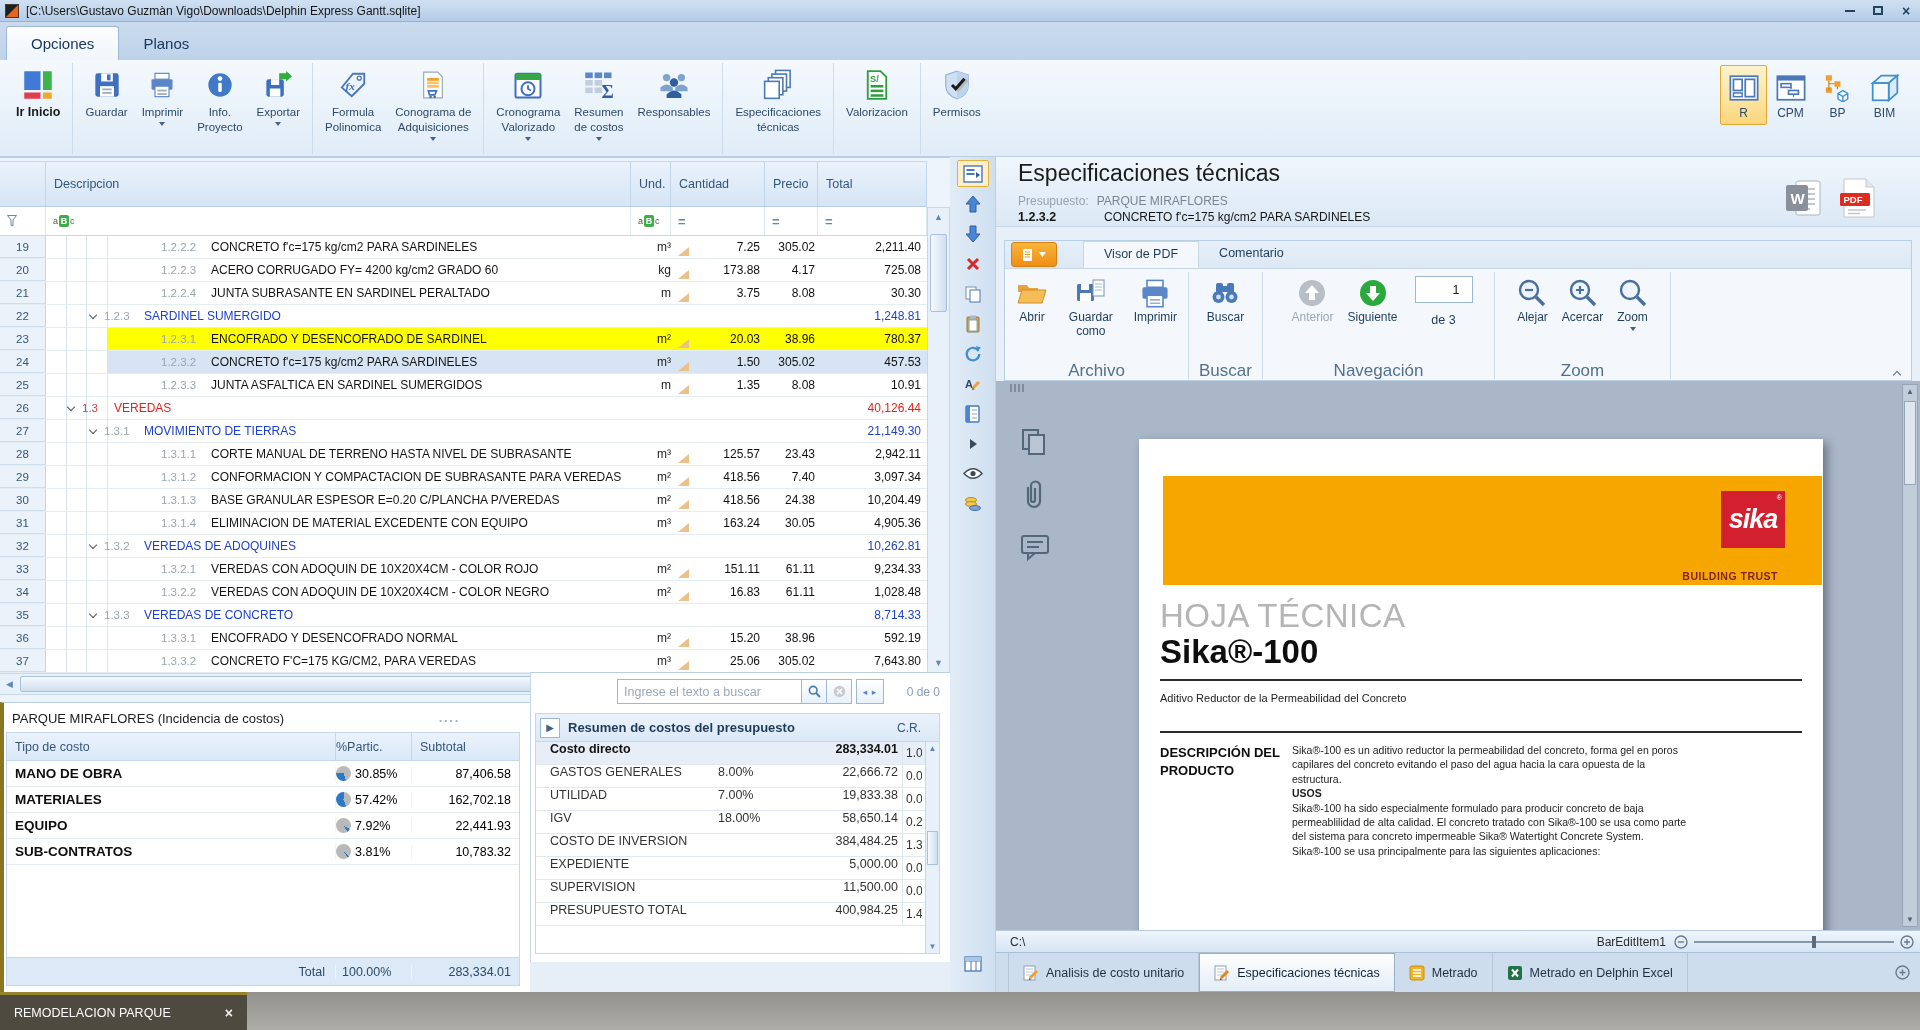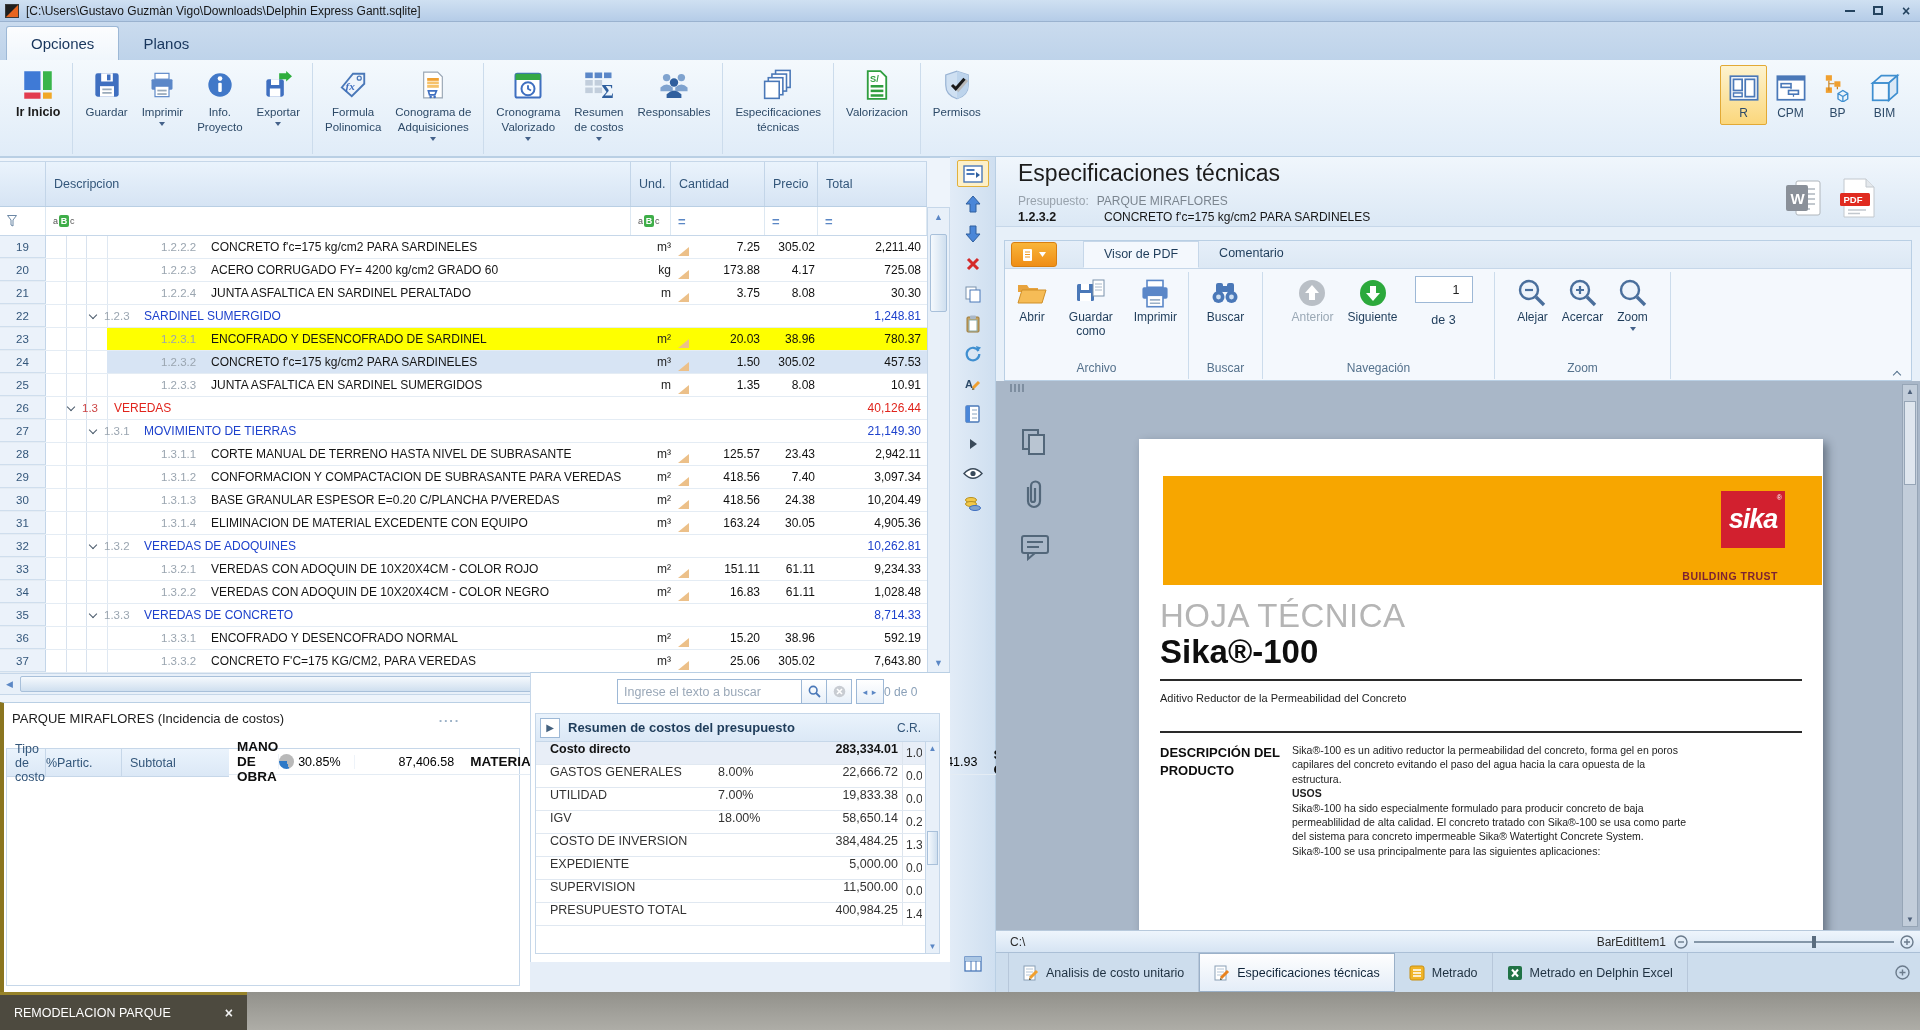--- a/index.html
+++ b/index.html
@@ -80,40 +80,40 @@
 
 #vstrip{position:absolute;left:950px;top:157px;width:46px;height:835px;background:linear-gradient(90deg,#e2ecf7,#cfdff0);border-right:1px solid #b9cfe4}
 .vi{width:32px;height:27px;margin:3px auto;display:flex;align-items:center;justify-content:center}
 .vi.sel{background:#fdf0c8;border:1px solid #e2b13c;border-radius:2px}
 .vi-bottom{position:absolute;bottom:12px;left:7px}
 
 
 #bl{position:absolute;left:0;top:702px;width:530px;height:290px;background:#fff;border-left:4px solid #8a7520;border-top:1px solid #b9cfe4;display:flex;flex-direction:column}
 .bl-title{font-size:13px;color:#1c1c1c;padding:8px 8px 2px 8px;position:relative}
 .bl-title::after{content:"····";position:absolute;right:70px;top:10px;color:#9ab0c6;font-weight:bold;letter-spacing:1px}
-.bl-table{flex:1;display:flex;flex-direction:row;margin:20px 10px 6px 2px;border:1px solid #c6d7e9}
+.bl-table{flex:1;display:flex;flex-direction:column;margin:4px 10px 6px 2px;border:1px solid #c6d7e9}
 .bl-hrow{display:flex;height:28px;background:linear-gradient(#eaf3fc,#dbe8f6);border-bottom:1px solid #c6d7e9;color:#33567a;font-size:12.5px;align-items:center}
 .bl-row{display:flex;height:26px;align-items:center;border-bottom:1px solid #e4ecf4;font-size:12.5px}
 .bl-c1{flex:1;padding-left:8px}.bl-c2{width:76px;display:flex;align-items:center;gap:4px;border-left:1px solid #eef3f9}.bl-c3{width:108px;text-align:right;padding-right:8px;border-left:1px solid #eef3f9}
 .bl-hrow .bl-c2,.bl-hrow .bl-c3{border-left:1px solid #c6d7e9;height:100%;display:flex;align-items:center}
 .bl-hrow .bl-c3{justify-content:flex-start;padding-left:8px;text-align:left}
 .bl-row .bl-c1{font-weight:bold;font-size:13.5px;color:#0e0e0e}
 .pie{width:15px;height:15px;border-radius:50%;flex:none}
 .bl-fill{flex:1}
 .bl-total{display:flex;height:28px;align-items:center;background:#dce9f7;border-top:1px solid #c6d7e9;font-size:12.5px;color:#2c4a66}
 .bl-total .bl-c1{text-align:right;padding-right:10px;font-weight:normal}
 
 
 #bm{position:absolute;left:530px;top:672px;width:420px;height:290px;background:#fff;border-top:1px solid #b9cfe4;border-left:1px solid #c6d7e9;display:flex;flex-direction:column}
 .search-row{height:36px;display:flex;align-items:center;padding:5px 10px 4px 86px;gap:0}
 .sinput{flex:1;height:25px;border:1px solid #9db8d6;font-size:12.5px;padding:0 6px;color:#333;outline:none}
 .sinput::placeholder{color:#9aa8b8}
 .sbtn{width:25px;height:25px;border:1px solid #9db8d6;border-left:none;background:linear-gradient(#ffffff,#e8f0f9);display:flex;align-items:center;justify-content:center}
 .snav{width:28px;height:25px;border:1px solid #9db8d6;margin-left:4px;background:linear-gradient(#ffffff,#e8f0f9);display:flex;align-items:center;justify-content:center;color:#5b87c5;font-size:9px;letter-spacing:1px}
-.scount{width:56px;text-align:left;color:#8aa0b8;font-size:12px}
+.scount{width:56px;text-align:right;color:#8aa0b8;font-size:12px}
 .res-table{margin:4px 10px 8px 4px;border:1px solid #c6d7e9;flex:1;position:relative;overflow:hidden}
 .res-head{display:flex;height:28px;background:linear-gradient(#eaf3fc,#dbe8f6);border-bottom:1px solid #c6d7e9;align-items:center}
 .res-exp{width:20px;height:20px;border:1px solid #9db8d6;background:#fff;margin:0 8px 0 4px;display:flex;align-items:center;justify-content:center;color:#44617e;font-size:10px}
 .res-title{font-weight:bold;color:#1e3c5a;font-size:13px;flex:1}
 .res-cr{color:#33567a;font-size:12px;margin-right:18px}
 .res-row{display:flex;height:23px;border-bottom:1px solid #e0e8f1;font-size:12.5px;color:#333}
 .res-row.first{background:#e8eef7}
 .res-row.first .rl,.res-row.first .rv{font-weight:bold;color:#111}
 .rl{width:168px;padding-left:14px;white-space:nowrap;overflow:hidden}
 .rp2{width:78px;padding-left:14px}
@@ -134,21 +134,21 @@
 .exp-ic{position:absolute;top:20px}
 
 .pdf-ribbon{position:absolute;left:8px;top:83px;right:8px;height:141px;background:#f4f8fd;border:1px solid #b9cfe4}
 .pr-tabs{height:28px;display:flex;align-items:flex-end;background:linear-gradient(#e6eff9,#dce8f4);border-bottom:1px solid #c6d7e9}
 .menu-btn{width:46px;height:25px;margin:0 26px 0 6px;background:linear-gradient(#f9b53a,#ef8e16);border:1px solid #d87f10;border-radius:3px;display:flex;align-items:center;justify-content:center;gap:3px;align-self:center}
 .pr-tab{padding:5px 20px;font-size:12.5px;color:#1e3c5a;height:27px}
 .pr-tab.active{background:#f4f8fd;border:1px solid #c6d7e9;border-bottom:1px solid #f4f8fd}
 .pr-body{display:flex;height:110px;padding-top:3px;position:relative}
 .pgroup{display:flex;flex-direction:column;border-right:1px solid #ccdcec;padding:0 4px}
 .pg-btns{flex:1;display:flex;justify-content:center;align-items:flex-start;padding-top:2px}
-.pg-label{text-align:center;font-size:12px;color:#54718c;height:18px}
+.pg-label{text-align:center;font-size:17px;color:#54718c;height:18px}
 .pbtn{display:flex;flex-direction:column;align-items:center;padding:2px 7px;font-size:12px;color:#1e3c5a;text-align:center;line-height:14px}
 .pbtn .ic{height:34px;display:flex;align-items:center}
 .pbtn.disabled{color:#9aa8b5}
 .pagebox{display:flex;flex-direction:column;align-items:center;margin-left:10px;padding-top:2px}
 .pinput{width:58px;height:27px;border:1px solid #9db8d6;background:#fff;font-size:12.5px;display:flex;align-items:center;justify-content:flex-end;padding-right:12px;color:#222}
 .pof{margin-top:10px;font-size:12.5px;color:#1e3c5a}
 .rib-chev{position:absolute;right:10px;bottom:2px;width:8px;height:8px}
 .rib-chev::before{content:"";position:absolute;left:1px;top:3px;width:5px;height:5px;border-left:1.5px solid #54718c;border-top:1.5px solid #54718c;transform:rotate(45deg)}
 
 .pdf-area{position:absolute;left:0;top:224px;width:100%;height:549px;background:#a9b7c8;overflow:hidden}
@@ -499,21 +499,21 @@
             </div>
             <div class="u">kg</div>
             <div class="q"><span class="tri"></span><span>173.88</span></div>
             <div class="p">4.17</div>
             <div class="t">725.08</div>
           </div>
         <div class="g-row r-item">
             <div class="n">21</div>
             <div class="d">
               <span class="code">1.2.2.4</span>
-              <span class="dt">JUNTA ASFALTICA EN SARDINEL PERALTADO</span>
+              <span class="dt">JUNTA SUBRASANTE EN SARDINEL PERALTADO</span>
             </div>
             <div class="u">m</div>
             <div class="q"><span class="tri"></span><span>3.75</span></div>
             <div class="p">8.08</div>
             <div class="t">30.30</div>
           </div>
         <div class="g-row r-g2">
             <div class="n">22</div>
             <div class="d">
               <span class="chev"></span>

